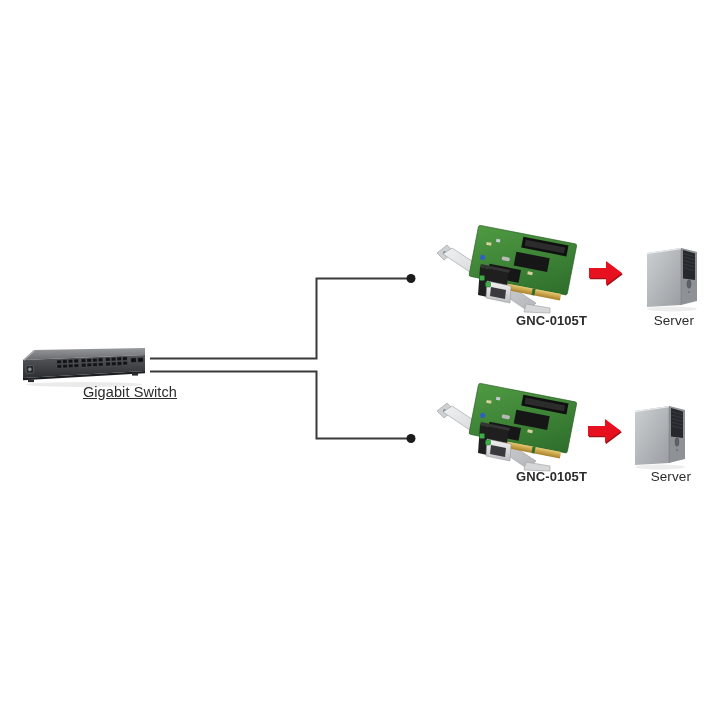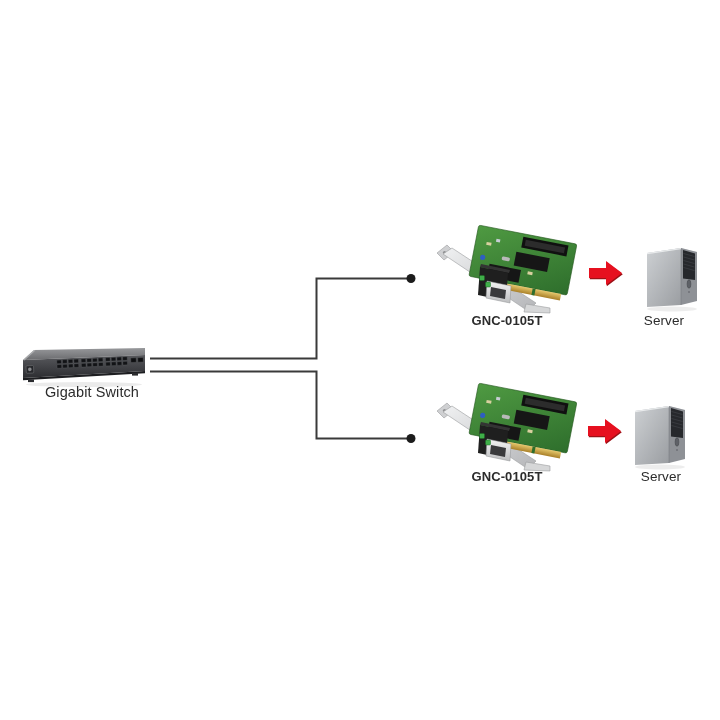--- a/index.html
+++ b/index.html
@@ -2,21 +2,21 @@
 <html><head>
 <meta charset="utf-8">
 <style>
   html,body{margin:0;padding:0;background:#ffffff;}
   .canvas{
     position:relative;width:720px;height:720px;background:#ffffff;
     font-family:"Liberation Sans",sans-serif;overflow:hidden;
   }
   .diagram-svg{position:absolute;left:0;top:0;}
   .label{
-    position:absolute;text-align:center;color:#2c2c2c;
+    position:absolute;text-align:right;color:#2c2c2c;
     font-size:13.5px;line-height:16px;letter-spacing:.1px;
     user-select:none;white-space:nowrap;
   }
   .label-bold{font-weight:bold;font-size:13px;}
   .label-switch{font-size:14.5px;}
 </style>
 </head>
 <body>
 
 <div class="canvas">
@@ -162,21 +162,21 @@
     <use href="#sym-nic" x="427" y="219" width="160" height="95"></use>
     <use href="#sym-nic" x="427" y="377" width="160" height="95"></use>
 
     <use href="#sym-arrow" x="589" y="259" width="34" height="28"></use>
     <use href="#sym-arrow" x="588" y="417" width="34" height="28"></use>
 
     <use href="#sym-server" x="641" y="241" width="62" height="72"></use>
     <use href="#sym-server" x="629" y="399" width="62" height="72"></use>
   </svg>
 
-  <div class="label label-switch" style="left:17px;top:384px;width:150px;">Gigabit Switch</div>
+  <div class="label label-switch" style="left:27px;top:384px;width:150px;text-decoration:underline;">Gigabit Switch</div>
 
   <div class="label label-bold" style="left:427px;top:313px;width:160px;">GNC-0105T</div>
   <div class="label" style="left:634px;top:313px;width:60px;">Server</div>
 
   <div class="label label-bold" style="left:427px;top:469px;width:160px;">GNC-0105T</div>
   <div class="label" style="left:631px;top:469px;width:60px;">Server</div>
 
 </div>
 
 </body></html>

